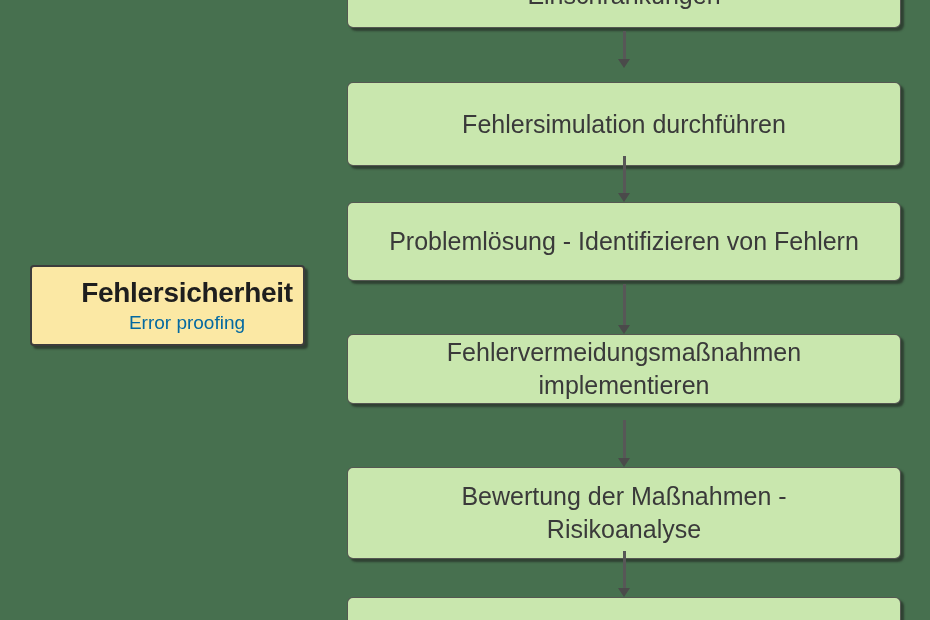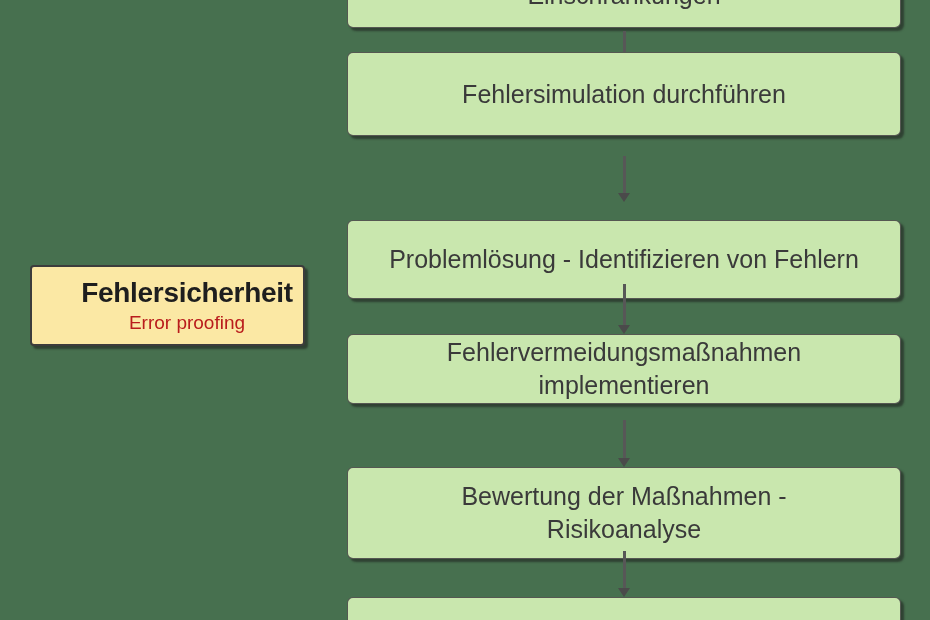--- a/index.html
+++ b/index.html
@@ -27,22 +27,22 @@
     display: flex;
     align-items: center;
     justify-content: center;
     text-align: center;
     color: #3A3A3A;
     font-size: 25px;
     line-height: 33px;
     white-space: pre-line;
   }
   .step-1 { top: -132px; height: 160px; align-items: flex-end; padding-bottom: 15px; }
-  .step-2 { top: 52px;  height: 84px; }
-  .step-3 { top: 220px; height: 79px; }
+  .step-2 { top: 82px;  height: 84px; }
+  .step-3 { top: 202px; height: 79px; }
   .step-4 { top: 334px; height: 70px; }
   .step-5 { top: 467px; height: 92px; }
   .step-6 { top: 597px; height: 70px; }
 
   
   .arrow {
     position: absolute;
     left: 617px;
     width: 15px;
   }
@@ -86,21 +86,21 @@
   .topic-title {
     font-size: 28px;
     line-height: 32px;
     font-weight: bold;
     color: #1E1E1E;
     letter-spacing: -0.3px;
   }
   .topic-subtitle {
     font-size: 19px;
     line-height: 24px;
-    color: #b91c1c;
+    color: #0369a1;
     margin-top: 2px;
   }
 </style>
 </head>
 <body>
 
 <div class="stage">
 
   <div class="topic-card">
     <div class="topic-title">Fehlersicherheit</div>

